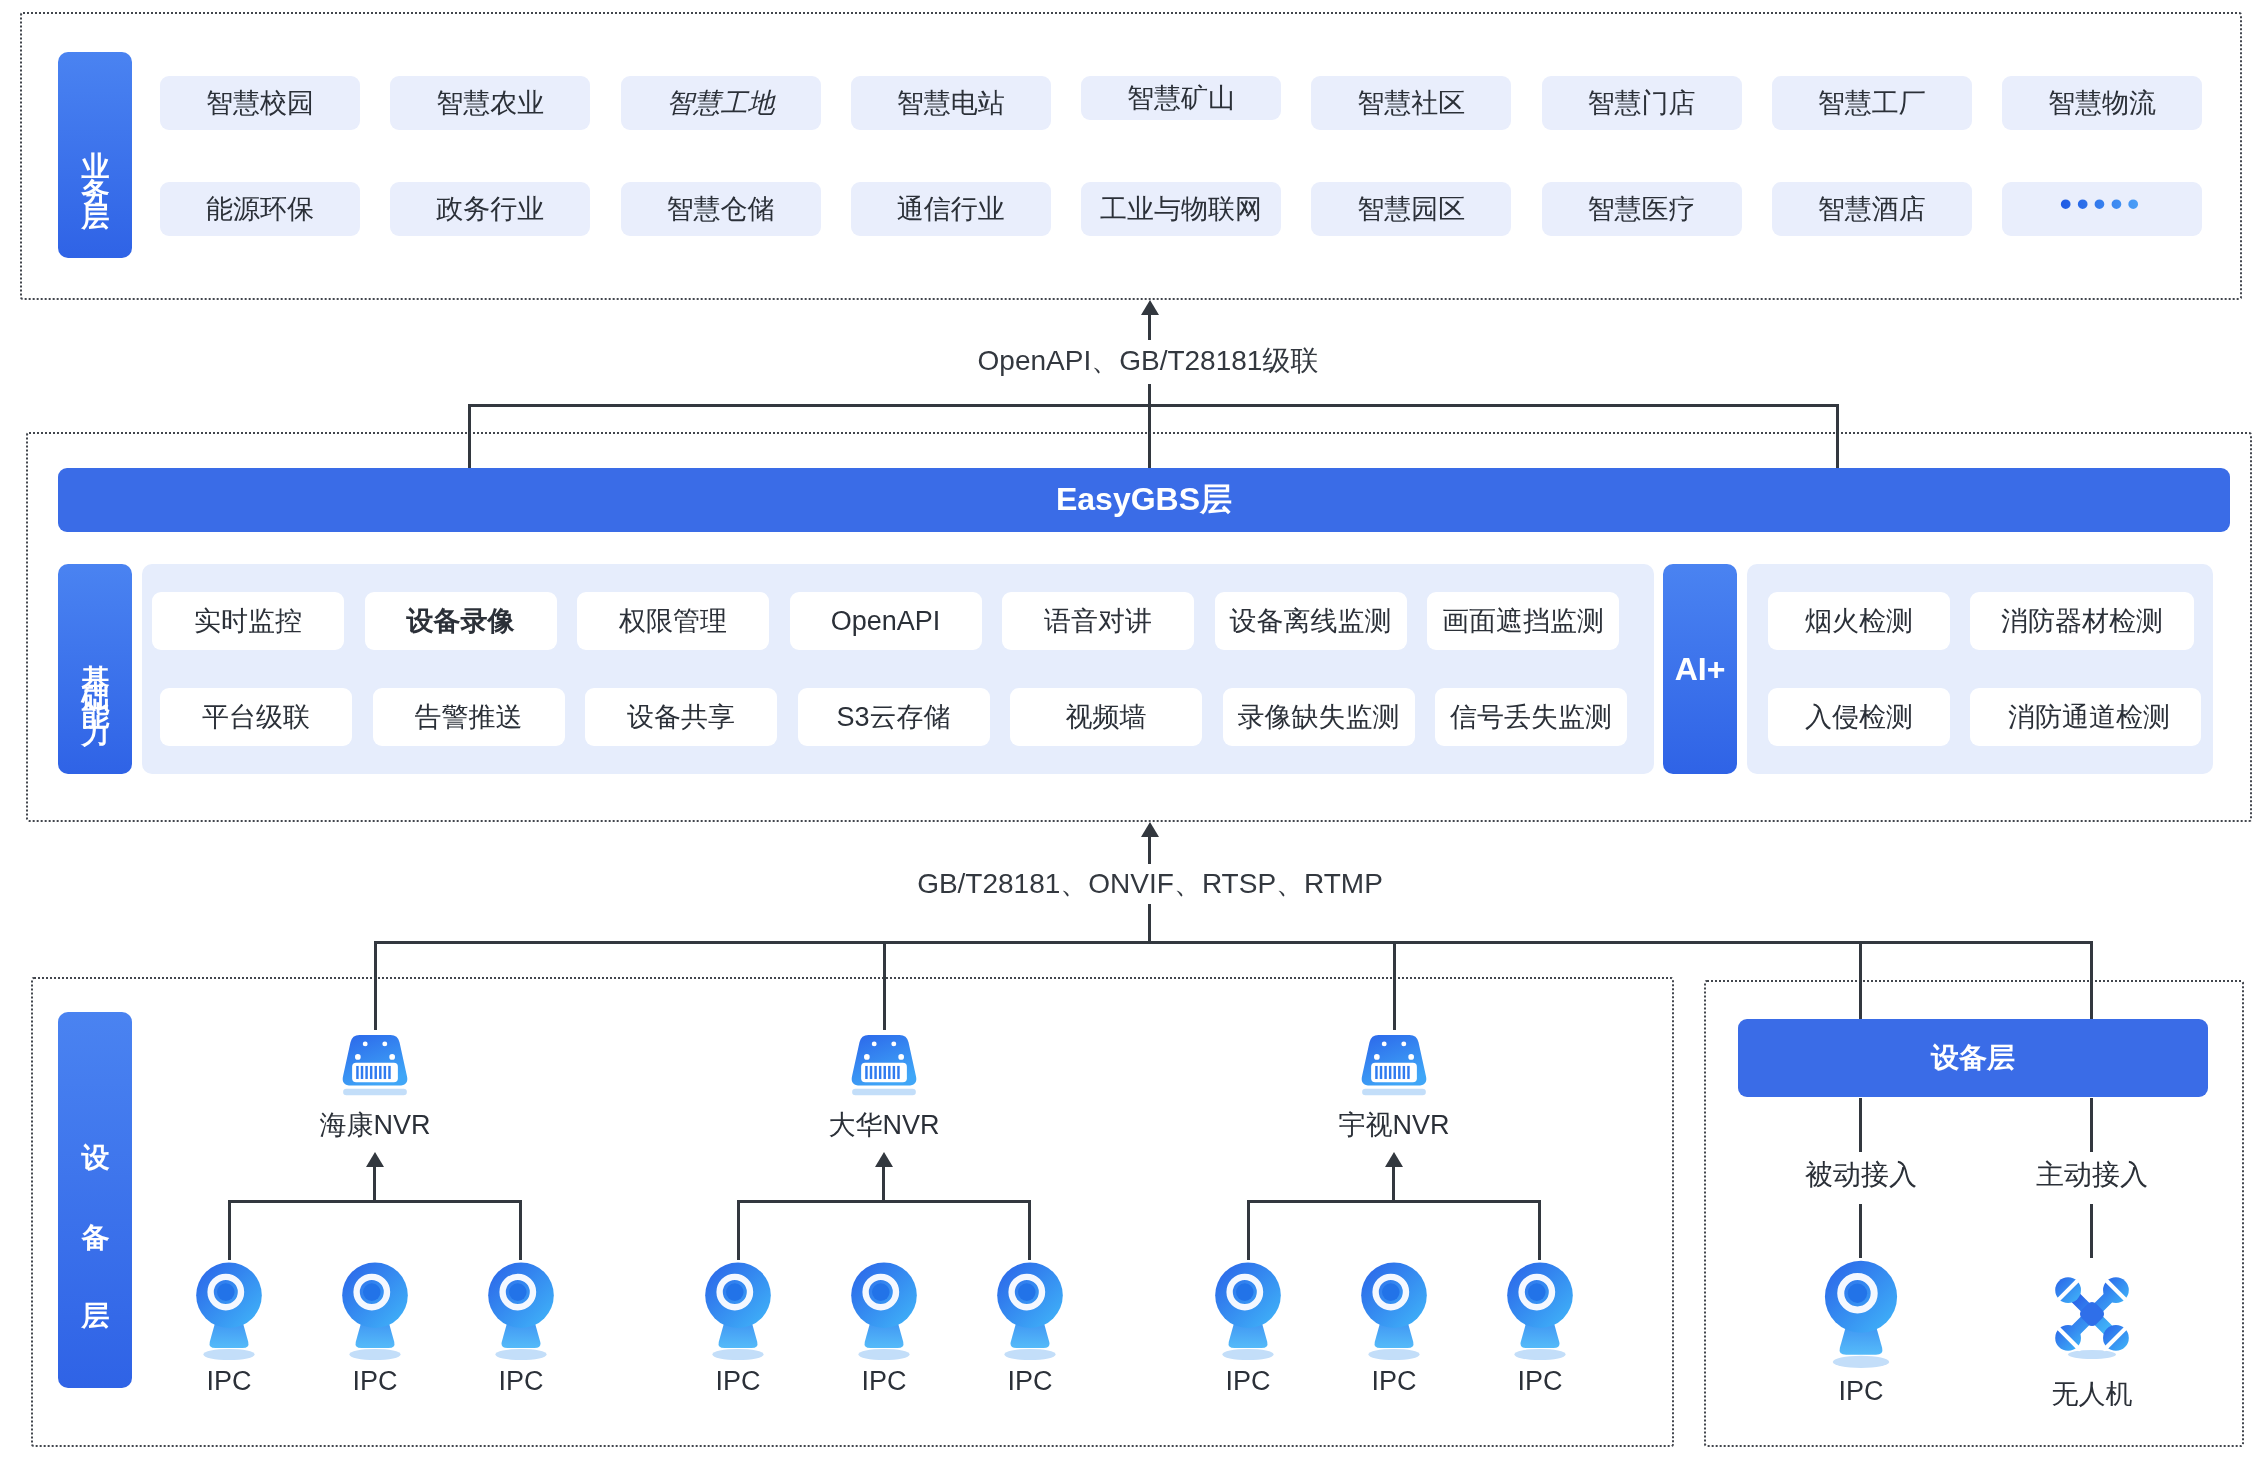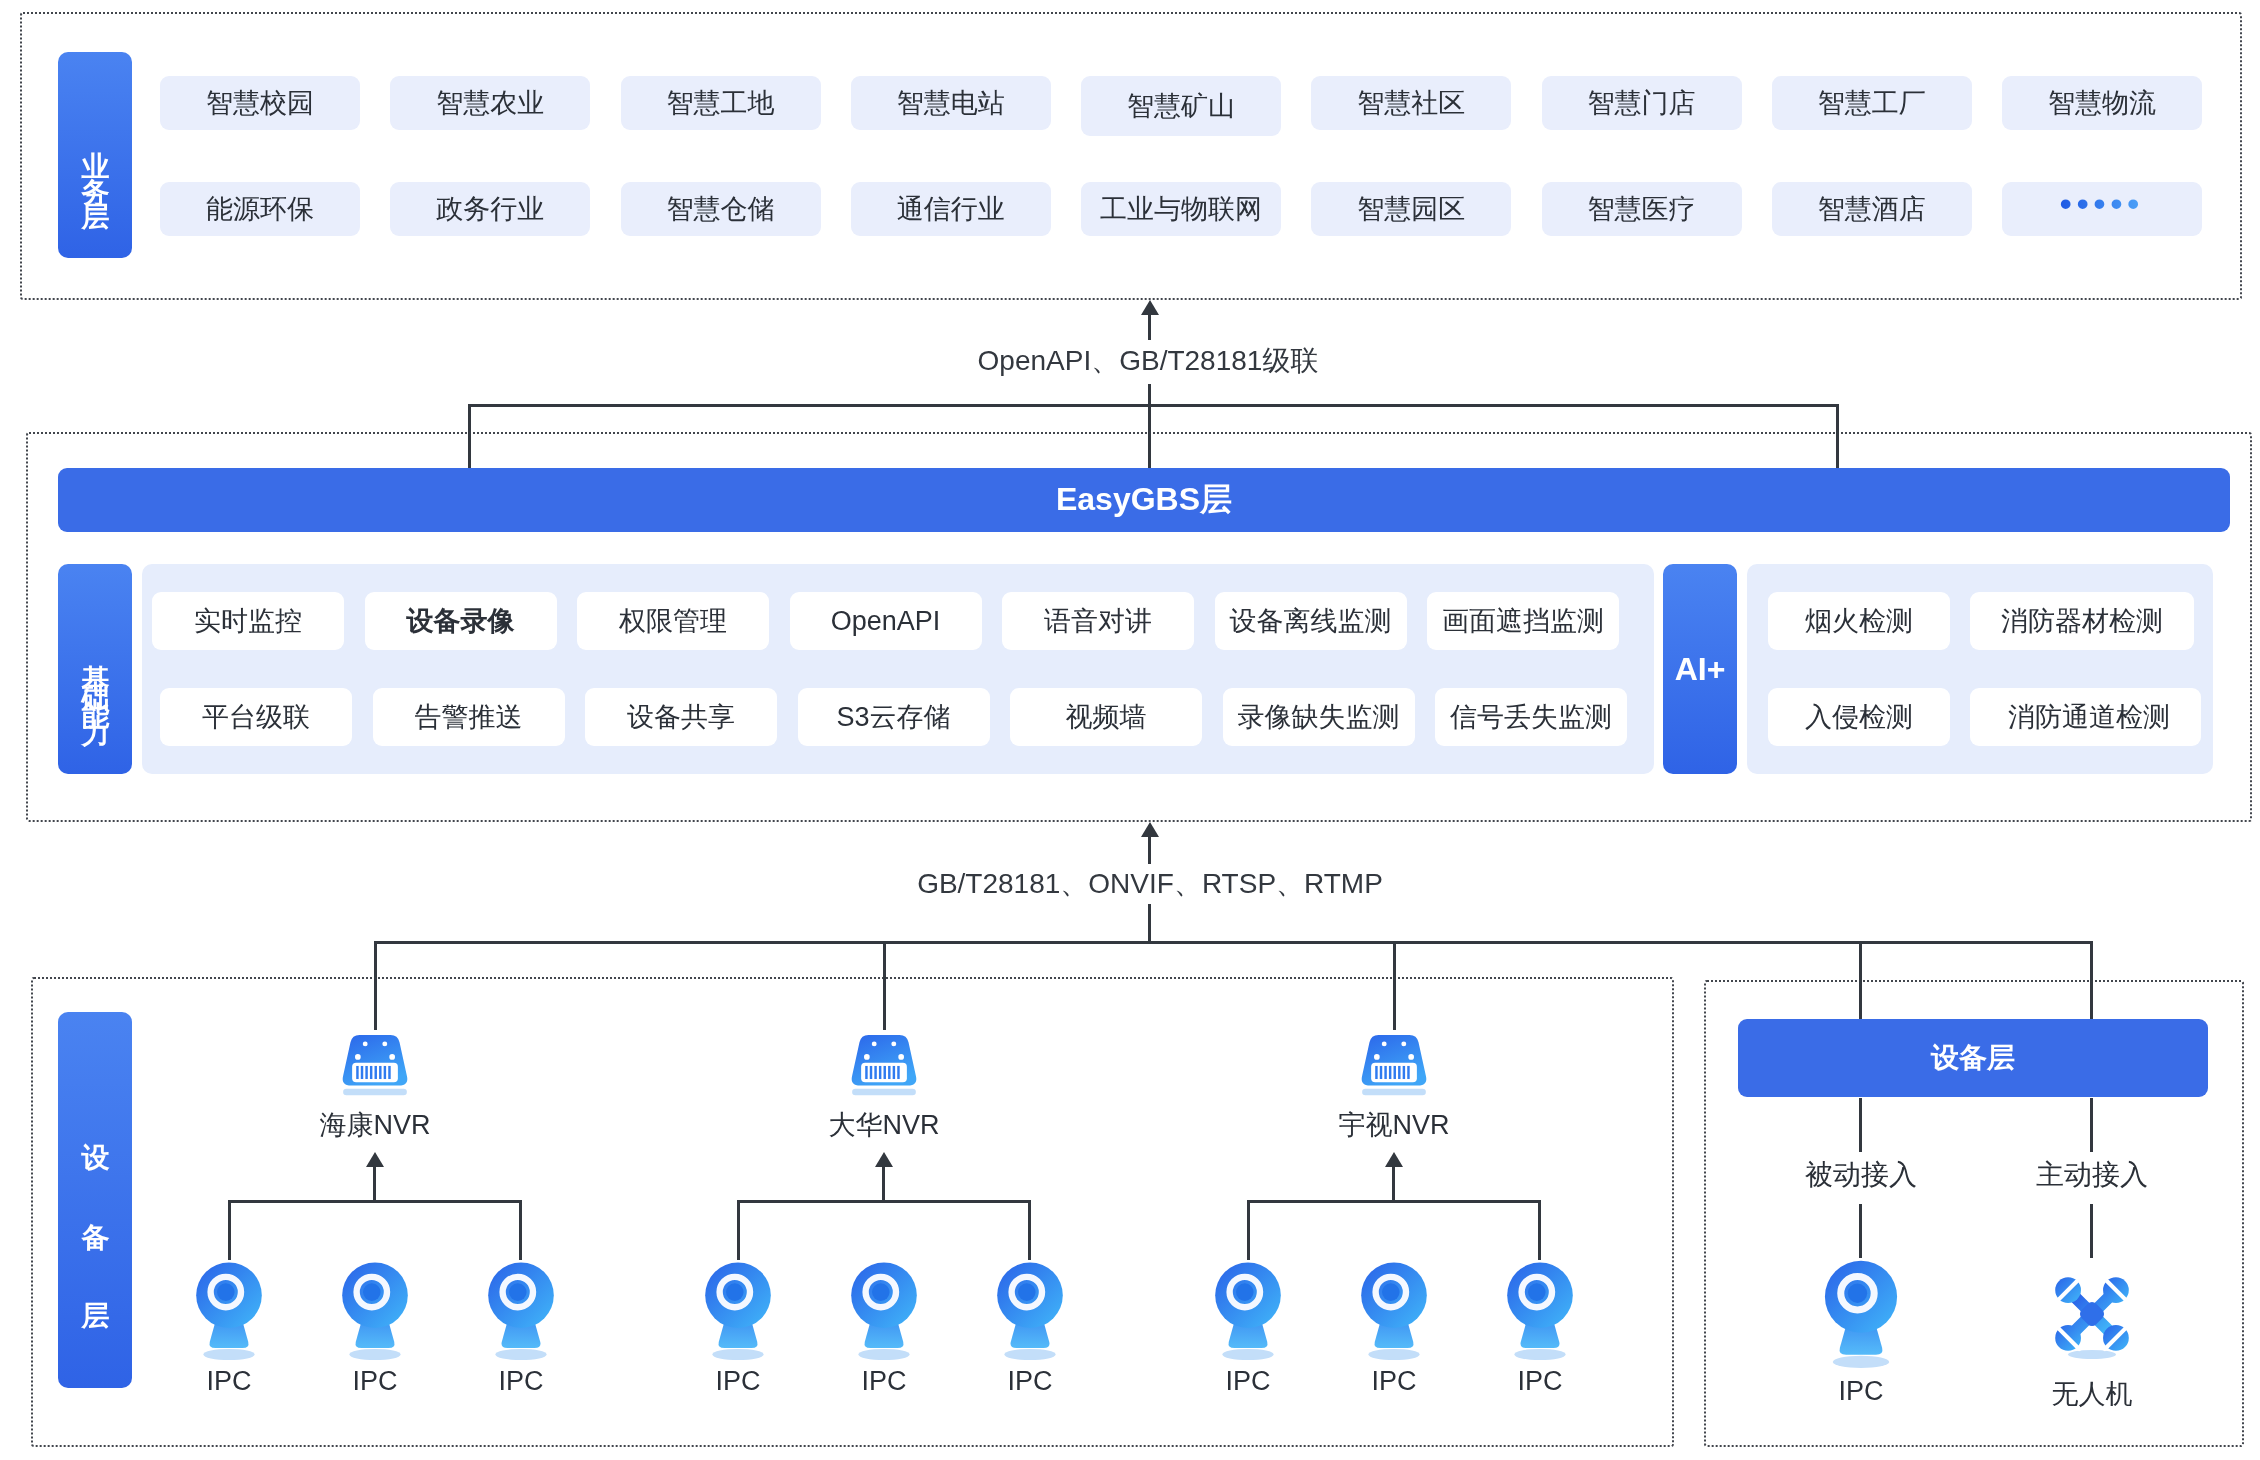--- a/index.html
+++ b/index.html
@@ -105,23 +105,23 @@
 
   <div class="dotted-box" style="left:20px;top:12px;width:2218px;height:284px;"></div>
 
   <div class="vlabel ls-26" style="left:58px;top:52px;width:74px;height:206px;">
     <span>业务层</span>
   </div>
 
   <div class="chip-row" style="left:160px;top:76px;width:2042px;height:54px;">
     <div class="chip chip-lite" style="width:200px;height:54px;">智慧校园</div>
     <div class="chip chip-lite" style="width:200px;height:54px;">智慧农业</div>
-    <div class="chip chip-lite" style="width:200px;height:54px;">智慧工地</div>
+    <div class="chip chip-lite" style="width:200px;height:54px;font-style:italic;">智慧工地</div>
     <div class="chip chip-lite" style="width:200px;height:54px;">智慧电站</div>
-    <div class="chip chip-lite" style="width:200px;height:60px;">智慧矿山</div>
+    <div class="chip chip-lite" style="width:200px;height:44px;">智慧矿山</div>
     <div class="chip chip-lite" style="width:200px;height:54px;">智慧社区</div>
     <div class="chip chip-lite" style="width:200px;height:54px;">智慧门店</div>
     <div class="chip chip-lite" style="width:200px;height:54px;">智慧工厂</div>
     <div class="chip chip-lite" style="width:200px;height:54px;">智慧物流</div>
   </div>
 
   <div class="chip-row" style="left:160px;top:182px;width:2042px;height:54px;">
     <div class="chip chip-lite" style="width:200px;height:54px;">能源环保</div>
     <div class="chip chip-lite" style="width:200px;height:54px;">政务行业</div>
     <div class="chip chip-lite" style="width:200px;height:54px;">智慧仓储</div>

